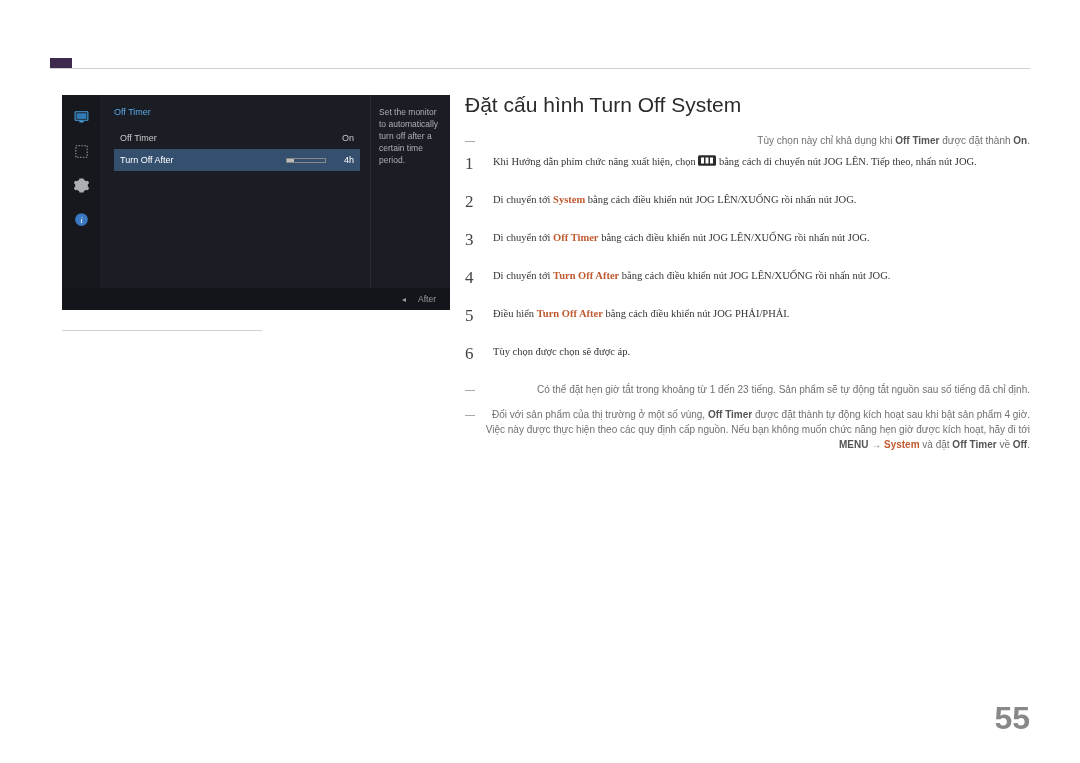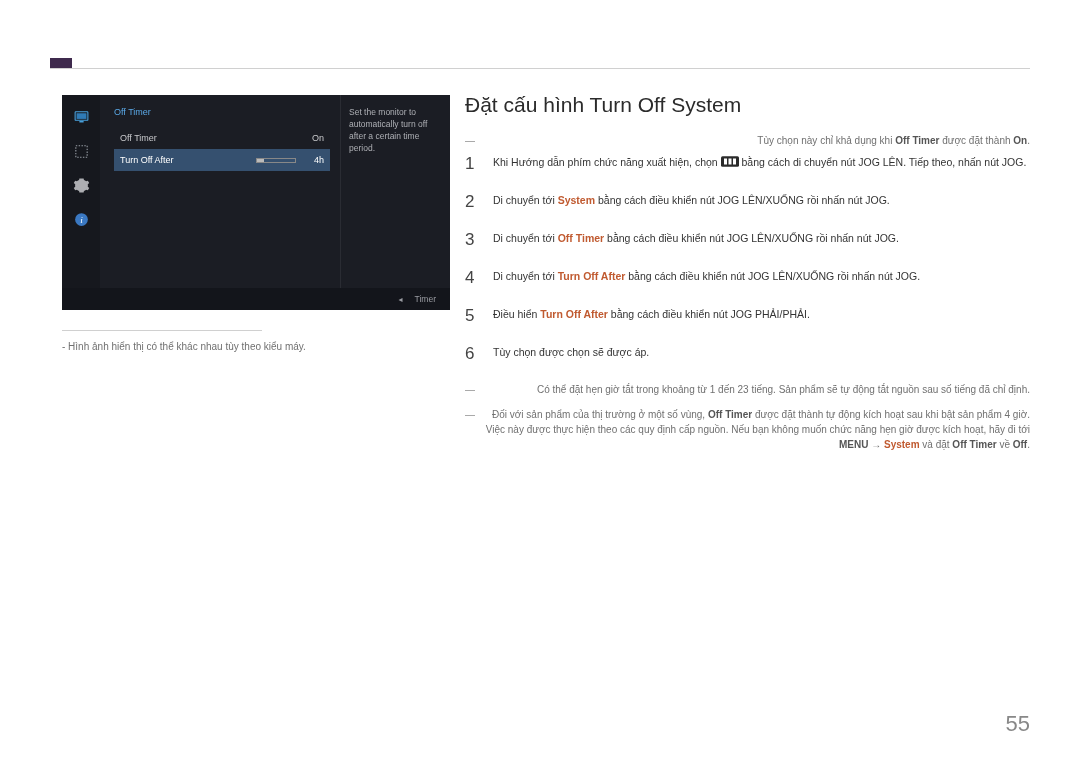--- a/index.html
+++ b/index.html
@@ -117,21 +117,21 @@
     left: 0; top: 0; bottom: 0;
     width: 18%;
     background: #bbb;
   }
   .osd-row .right-group {
     display: flex;
     align-items: center;
     gap: 12px;
   }
   .osd-desc {
-    width: 110px;
+    width: 80px;
     padding: 12px 10px 0 8px;
     font-size: 8.5px;
     line-height: 1.4;
     color: #aeb0b5;
     border-left: 1px solid #2a2c33;
   }
   .osd-footer {
     height: 22px;
     background: #13151b;
     display: flex;
@@ -192,20 +192,21 @@
   }
   ol.steps li {
     counter-increment: step;
     position: relative;
     padding-left: 28px;
     font-size: 10.5px;
     color: #333;
     line-height: 1.55;
     margin-bottom: 20px;
     min-height: 18px;
+    font-family: Liberation Serif, serif;
   }
   ol.steps li::before {
     content: counter(step);
     position: absolute;
     left: 0;
     top: -3px;
     font-size: 17px;
     font-weight: 300;
     color: #444;
     width: 20px;
@@ -221,22 +222,22 @@
   }
   .inline-icon svg { width: 18px; height: 11px; }
 
   .footer-notes { margin-top: 18px; }
   .footer-notes .dash-note { margin-bottom: 10px; }
 
   .page-num {
     position: absolute;
     right: 50px;
     bottom: 26px;
-    font-size: 22px;
-    font-weight: 400;
+    font-size: 32px;
+    font-weight: 700;
     color: #888;
   }
 </style>
 </head>
 <body>
 
 <div class="page">
 
   <div class="brand-stripe"></div>
   <div class="top-rule"></div>
@@ -282,26 +283,25 @@
                 <span class="osd-slider"></span>
                 <span class="val">4h</span>
               </span>
             </div>
           </div>
           <div class="osd-desc">Set the monitor to automatically turn off after a certain time period.</div>
         </div>
       </div>
       <div class="osd-footer">
         <span class="tri">◂</span>
-        <span>Timer</span>
+        <span>After</span>
       </div>
     </div>
 
     <div class="left-divider"></div>
-    <div class="left-note">- <span>Hình ảnh hiển thị có thể khác nhau tùy theo kiểu máy.</span></div>
   </div>
 
   <div class="right-col">
     <h1 class="main-title">Đặt cấu hình Turn Off System</h1>
 
     <div class="dash-note">
       <span>Tùy chọn này chỉ khả dụng khi </span><span class="hl">Off Timer</span><span> được đặt thành </span><span class="hl">On</span><span>.</span>
     </div>
 
     <ol class="steps">

